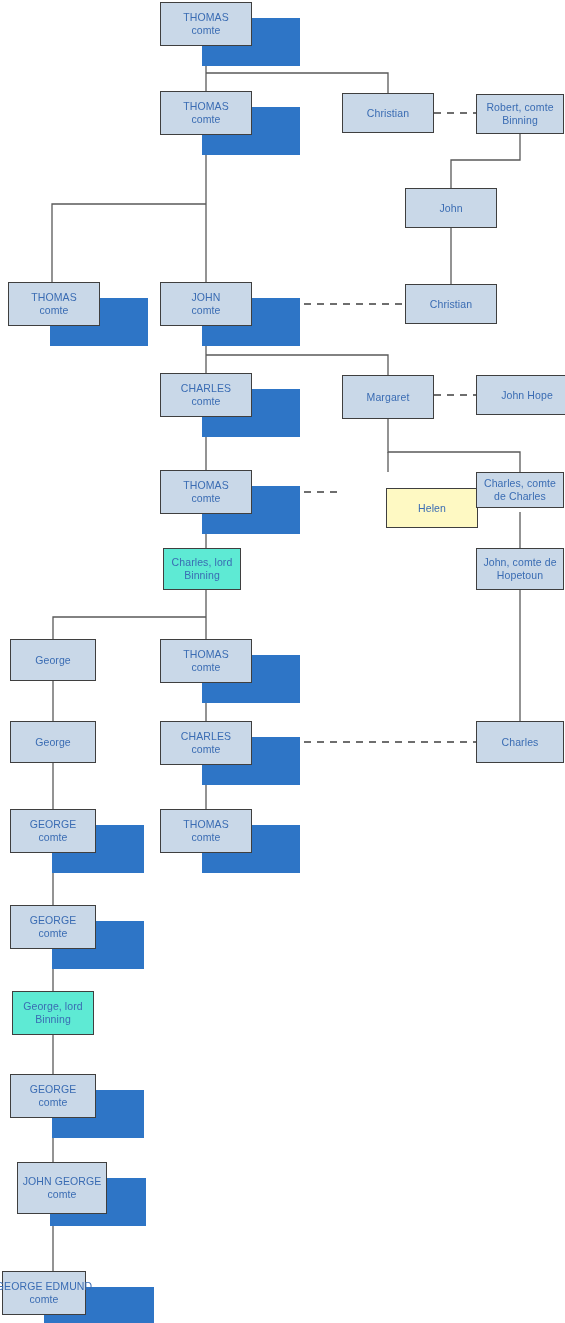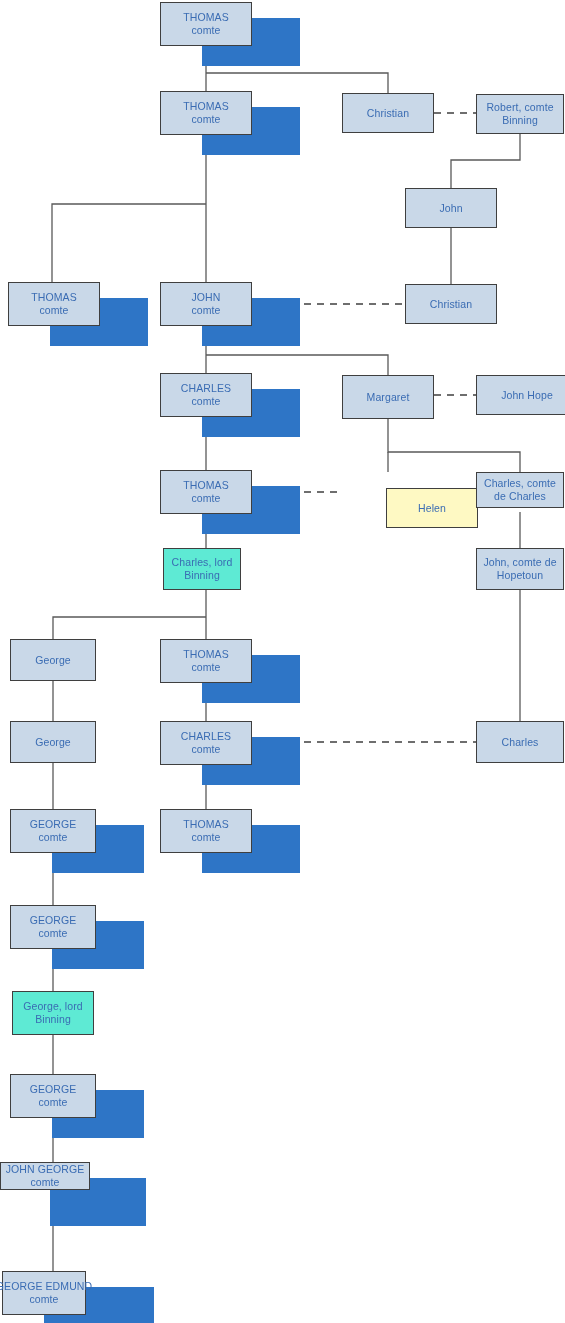--- a/index.html
+++ b/index.html
@@ -194,21 +194,21 @@
         <span class="l2">comte</span>
       </div>
       <div class="node" style="left: 12px; top: 991px; width: 82px; height: 44px; background: #5eead4; border-color: rgb(63, 63, 63); color: rgb(58, 108, 179);">
         <span class="l1">George, lord</span>
         <span class="l2">Binning</span>
       </div>
       <div class="node" style="left: 10px; top: 1074px; width: 86px; height: 44px; background: rgb(201, 216, 232); border-color: rgb(63, 63, 63); color: rgb(58, 108, 179);">
         <span class="l1">GEORGE</span>
         <span class="l2">comte</span>
       </div>
-      <div class="node" style="left: 0; top: 1162px; width: 90px; height: 28px; background: rgb(201, 216, 232); border-color: rgb(63, 63, 63); color: rgb(58, 108, 179);">
+      <div class="node" style="left: 17px; top: 1162px; width: 90px; height: 52px; background: rgb(201, 216, 232); border-color: rgb(63, 63, 63); color: rgb(58, 108, 179);">
         <span class="l1">JOHN GEORGE</span>
         <span class="l2">comte</span>
       </div>
       <div class="node" style="left: 2px; top: 1271px; width: 84px; height: 44px; background: rgb(201, 216, 232); border-color: rgb(63, 63, 63); color: rgb(58, 108, 179);">
         <span class="l1">GEORGE EDMUND</span>
         <span class="l2">comte</span>
       </div>
     </div>
 
 </div>

